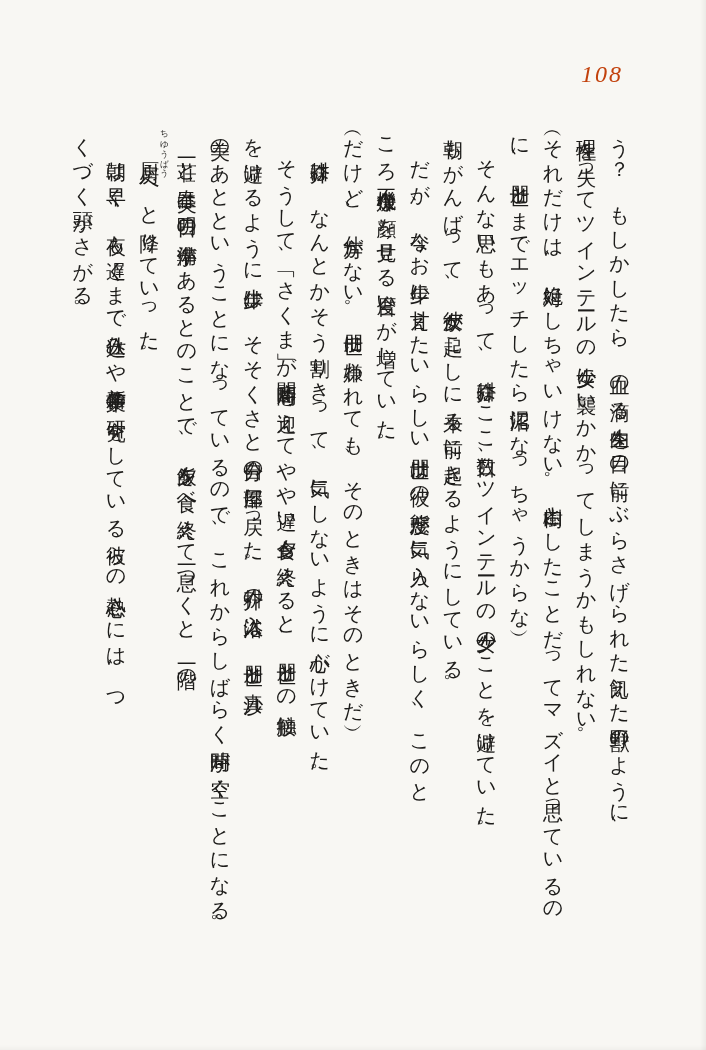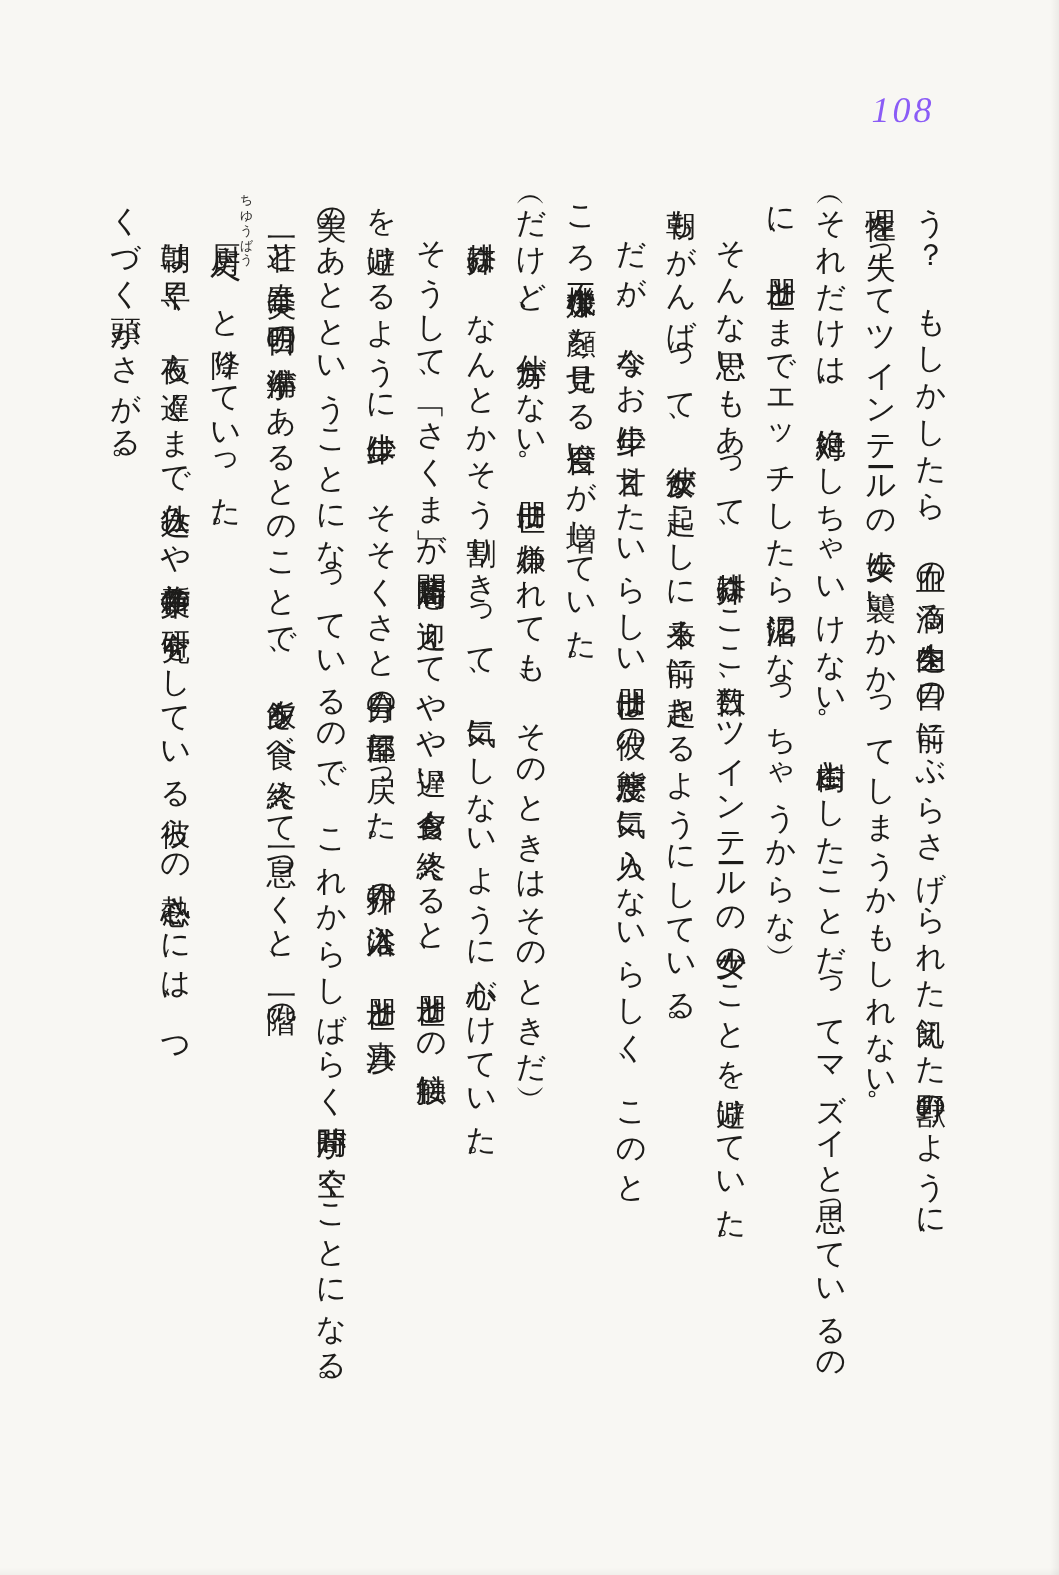--- a/index.html
+++ b/index.html
@@ -26,21 +26,21 @@
       linear-gradient(to top, rgba(0,0,0,0.03), rgba(0,0,0,0) 5px);
     pointer-events: none;
   }
   .page-number {
     position: absolute;
     top: 61px;
     left: 581px;
     font-size: 24px;
     font-style: italic;
     letter-spacing: 2px;
-    color: #8b5cf6;
+    color: #c2410c;
   }
   .text-area {
     position: absolute;
     top: 124px;
     right: 70px;
     width: 566px;
     height: 840px;
     writing-mode: vertical-rl;
     text-orientation: mixed;
   }

